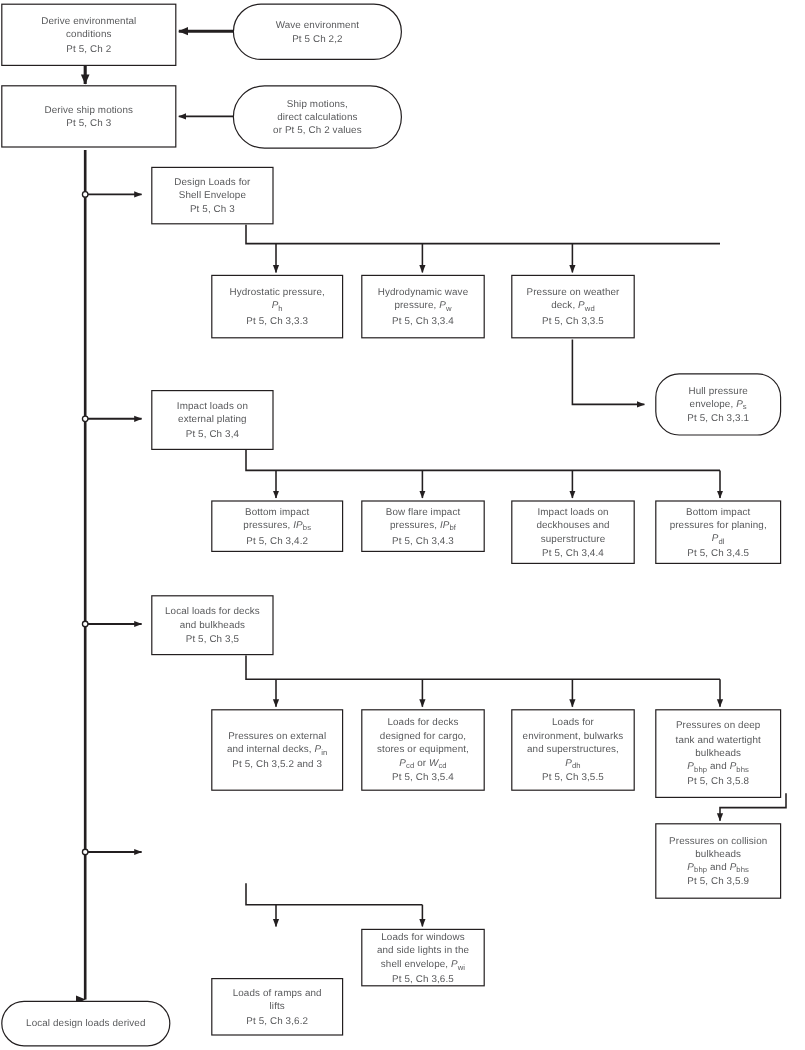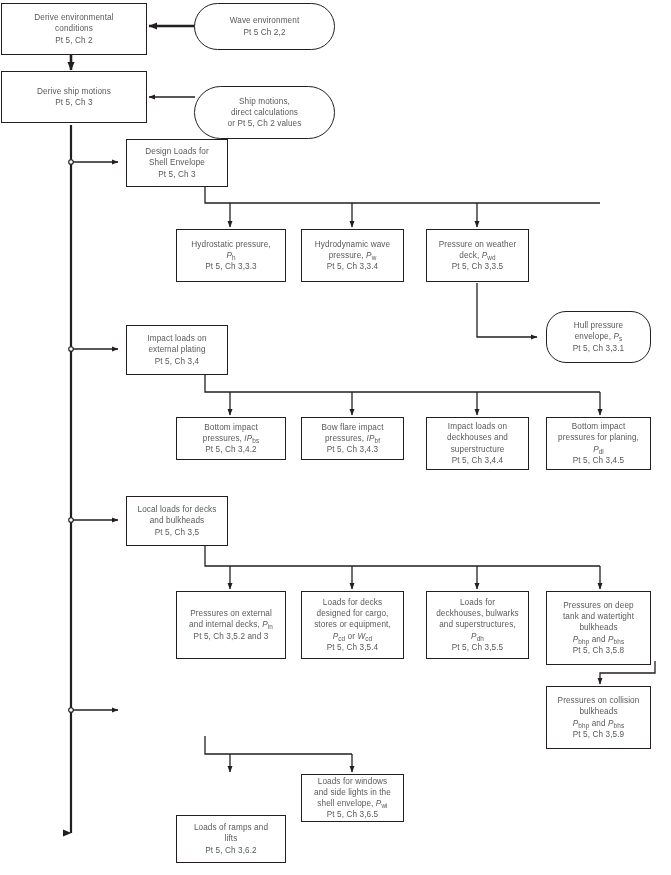--- a/index.html
+++ b/index.html
@@ -135,21 +135,21 @@
     </div>
   </div>
 
   <div class="node" style="left:1px; top:71px; width:146px; height:52px;">
     <div class="txt">
       <span>Derive ship motions</span><br>
       <span>Pt 5, Ch 3</span>
     </div>
   </div>
 
-  <div class="node terminator" style="left:194px; top:71px; width:141px; height:53px;margin-top:15px;">
+  <div class="node terminator" style="left:194px; top:71px; width:141px; height:53px;">
     <div class="txt">
       <span>Ship motions,</span><br>
       <span>direct calculations</span><br>
       <span>or Pt 5, Ch 2 values</span>
     </div>
   </div>
 
   <div class="node" style="left:126px; top:139px; width:102px; height:48px;align-items:center;">
     <div class="txt">
       <span>Design Loads for</span><br>
@@ -254,21 +254,21 @@
       <span>designed for cargo,</span><br>
       <span>stores or equipment,</span><br>
       <i>P</i><sub>cd</sub><span class="ln"> or </span><i>W</i><sub>cd</sub><br>
       <span>Pt 5, Ch 3,5.4</span>
     </div>
   </div>
 
   <div class="node" style="left:426px; top:591px; width:103px; height:68px;">
     <div class="txt">
       <span>Loads for</span><br>
-      <span>deckhouses, bulwarks</span><br>
+      <span>environment, bulwarks</span><br>
       <span>and superstructures,</span><br>
       <i>P</i><sub>dh</sub><br>
       <span>Pt 5, Ch 3,5.5</span>
     </div>
   </div>
 
   <div class="node" style="left:546px; top:591px; width:105px; height:74px;">
     <div class="txt">
       <span>Pressures on deep</span><br>
       <span>tank and watertight</span><br>
@@ -298,14 +298,19 @@
 
   <div class="node" style="left:301px; top:774px; width:103px; height:48px;">
     <div class="txt">
       <span>Loads for windows</span><br>
       <span>and side lights in the</span><br>
       <span>shell envelope, </span><i>P</i><sub>wi</sub><br>
       <span>Pt 5, Ch 3,6.5</span>
     </div>
   </div>
 
+  <div class="node terminator" style="left:1px; top:834px; width:141px; height:38px;">
+    <div class="txt">
+      <span>Local design loads derived</span>
+    </div>
+  </div>
 
 </div>
 
 </body></html>

